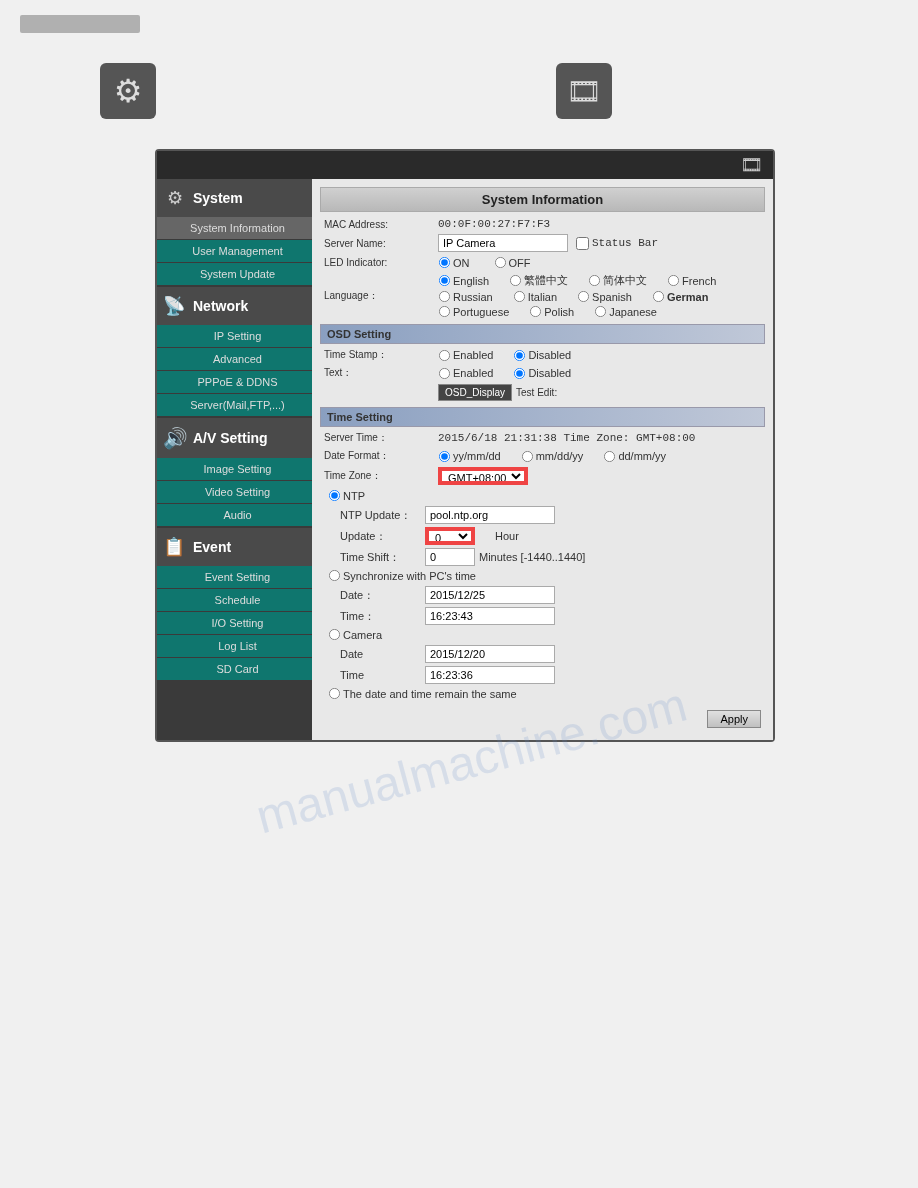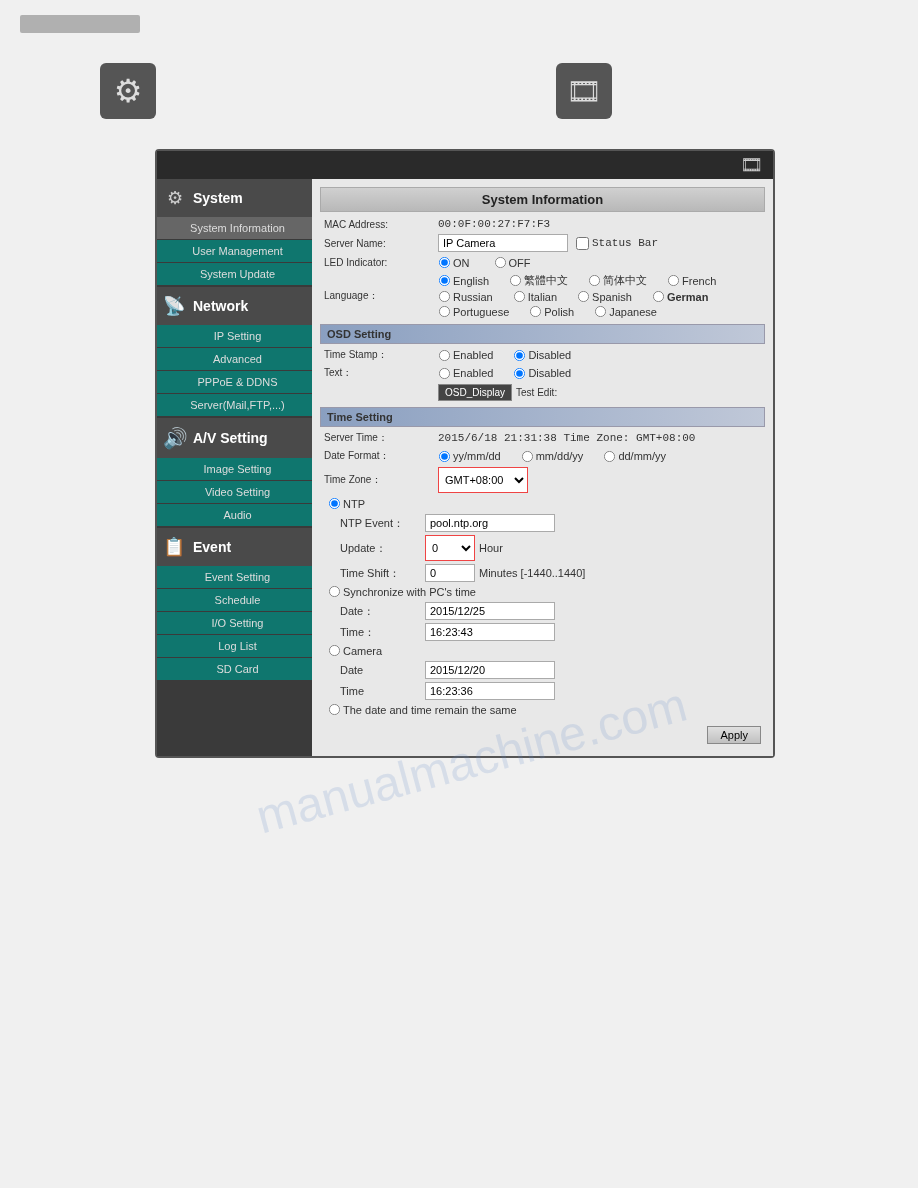--- a/index.html
+++ b/index.html
@@ -214,24 +214,24 @@
       background: #444;
       color: #fff;
       font-size: 10px;
       padding: 2px 6px;
       border: 1px solid #888;
       margin-right: 4px;
     }
 
     
     .form-select {
-      border: 1px solid #ef4444;
+      border: 4px solid #ef4444;
       background: #fff;
       font-size: 11px;
-      height: 26px;
+      height: 18px;
       padding: 0 2px;
     }
 
     
     .sub-form-row {
       display: flex;
       align-items: center;
       margin-bottom: 3px;
       padding-left: 20px;
     }
@@ -499,30 +499,30 @@
 
 
       <div class="form-row">
         <label class="radio-item" style="margin-left:4px;">
           <input type="radio" name="timesync" checked="" style="">
           <span>NTP</span>
         </label>
       </div>
 
       <div class="sub-form-row">
-        <span class="sub-label">NTP Event：</span>
+        <span class="sub-label">NTP Update：</span>
         <input class="form-input form-input-wide" type="text" value="pool.ntp.org" style="">
       </div>
 
       <div class="sub-form-row">
         <span class="sub-label">Update：</span>
         <select class="form-select form-input-small">
           <option>0</option>
         </select>
-        <span style="font-size:11px;color:#333;margin-left:4px;">Hour</span>
+        <span style="font-size:11px;color:#333;margin-left:20px;">Hour</span>
       </div>
 
       <div class="sub-form-row">
         <span class="sub-label">Time Shift：</span>
         <input class="form-input form-input-small" type="text" value="0" style="">
         <span style="font-size:11px;color:#333;margin-left:4px;">Minutes [-1440..1440]</span>
       </div>
 
       <div class="form-row">
         <label class="radio-item" style="margin-left:4px;">

